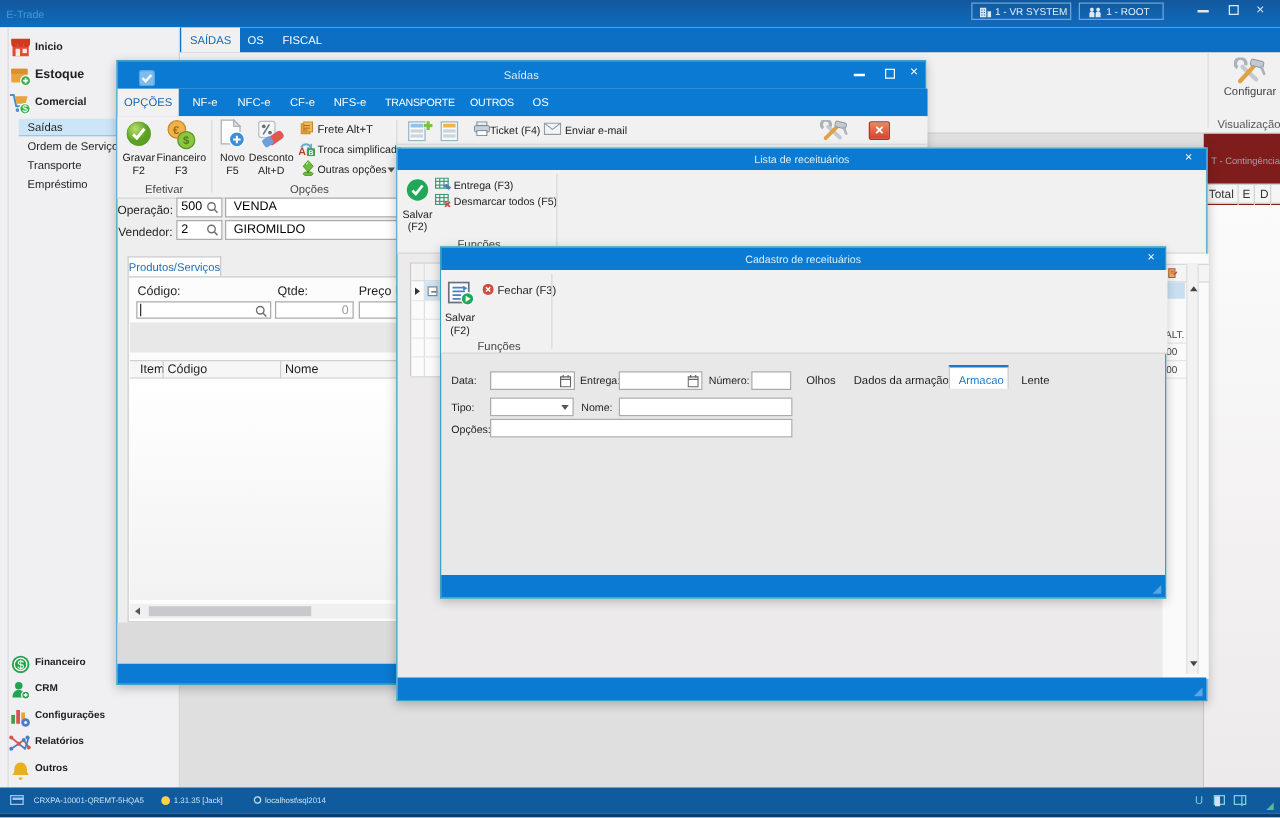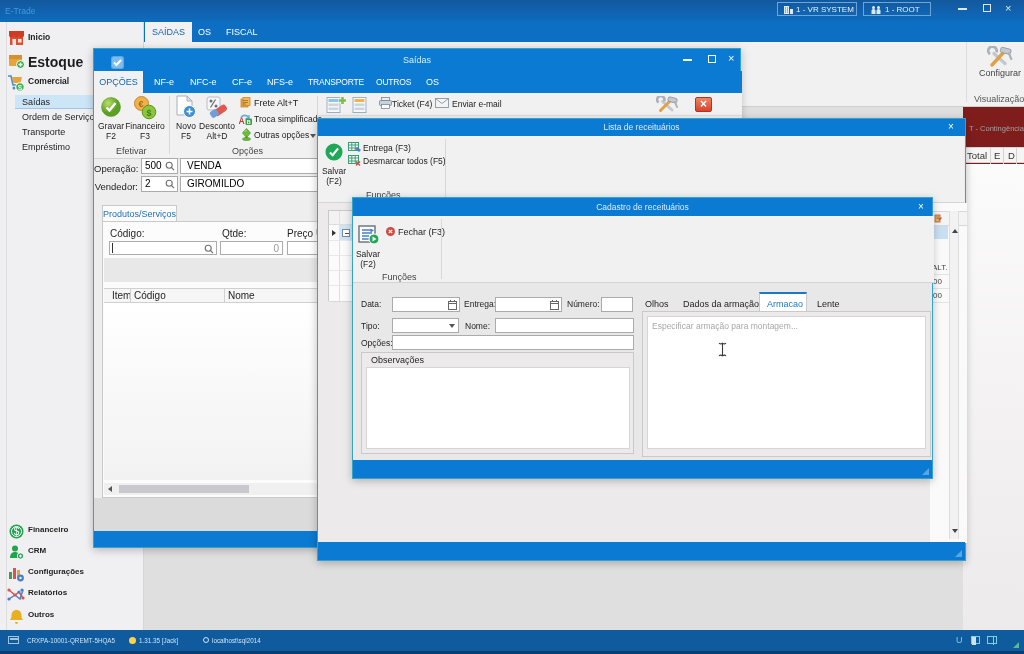--- a/index.html
+++ b/index.html
@@ -87,21 +87,21 @@
     <rect x="10" y="9" width="3.5" height="3.5" fill="#fde8e4"></rect>
   </svg>
   <div class="lbl" style="left:28px;top:10px;font-weight:bold;font-size:8.5px;">Inicio</div>
 
   <svg class="abs" style="left:8px;top:30px" width="17" height="17" viewBox="0 0 17 17">
     <rect x="1" y="3" width="13" height="11" rx="1" fill="#e8a33d"></rect>
     <rect x="1" y="3" width="13" height="4" fill="#d98f2b"></rect>
     <circle cx="12.5" cy="12.5" r="4" fill="#35b04a" stroke="#fff" stroke-width="1"></circle>
     <path d="M12.5 10.5v4M10.5 12.5h4" stroke="#fff" stroke-width="1.4"></path>
   </svg>
-  <div class="lbl" style="left:28px;top:32px;font-weight:bold;font-size:14px;">Estoque</div>
+  <div class="lbl" style="left:28px;top:32px;font-weight:bold;font-size:10px;">Estoque</div>
 
   <svg class="abs" style="left:7px;top:52px" width="18" height="18" viewBox="0 0 18 18">
     <path d="M1 2h3l2 9h8" fill="none" stroke="#4a90c4" stroke-width="1.6"></path>
     <path d="M5 3h10l-1.5 6H6.5z" fill="#e8a33d"></path>
     <circle cx="7" cy="14" r="1.5" fill="#4a90c4"></circle>
     <circle cx="12" cy="14" r="1.5" fill="#4a90c4"></circle>
     <circle cx="13" cy="13" r="4.2" fill="#35b04a" stroke="#fff" stroke-width="1"></circle>
     <text x="13" y="15.8" font-size="8" fill="#fff" text-anchor="middle" font-family="Liberation Sans">$</text>
   </svg>
   <div class="lbl" style="left:28px;top:54px;font-weight:bold;font-size:8.5px;">Comercial</div>
@@ -456,34 +456,22 @@
   <div class="fld" style="left:248px;top:99px;width:32px;height:15px;"></div>
   <div class="lbl" style="left:8px;top:123px;font-size:8.5px;">Tipo:</div>
   <div class="fld" style="left:39px;top:120px;width:67px;height:15px;">
       <span style="position:absolute;right:3px;top:5px;width:0;height:0;border-left:3.5px solid transparent;border-right:3.5px solid transparent;border-top:4px solid #555;"></span>
     </div>
   <div class="lbl" style="left:112px;top:123px;font-size:8.5px;">Nome:</div>
   <div class="fld" style="left:142px;top:120px;width:139px;height:15px;"></div>
   <div class="lbl" style="left:8px;top:140px;font-size:8.5px;">Opções:</div>
   <div class="fld" style="left:39px;top:137px;width:242px;height:15px;"></div>
 
-  <div class="abs" style="left:8px;top:154px;width:273px;height:102px;border:1px solid #c9c9c9;background:#eceaea;">
-    <div class="lbl" style="left:9px;top:2px;font-size:9px;">Observações</div>
-    <div class="abs" style="left:4px;top:14px;width:264px;height:82px;background:#fff;border:1px solid #d5d5d5;"></div>
-  </div>
 
   <div class="lbl" style="left:292px;top:101px;font-size:9px;">Olhos</div>
   <div class="lbl" style="left:330px;top:101px;font-size:9px;">Dados da armação</div>
   <div class="abs" style="left:406px;top:94px;width:48px;height:19px;background:#fff;border:1px solid #c9c9c9;border-bottom:none;border-top:2.5px solid #1b78c8;"></div>
   <div class="lbl" style="left:414px;top:101px;font-size:9px;color:#1b78c8;">Armacao</div>
   <div class="lbl" style="left:464px;top:101px;font-size:9px;">Lente</div>
-  <div class="abs" style="left:289px;top:113px;width:289px;height:146px;border:1px solid #c9c9c9;background:#eceaea;">
-    <div class="abs" style="left:4px;top:4px;width:279px;height:133px;background:#fff;border:1px solid #d5d5d5;">
-      <div class="abs" style="left:4px;top:4px;font-size:8.5px;color:#a8a8a8;">Especificar armação para montagem...</div>
-      <svg style="position:absolute;left:70px;top:25px" width="9" height="15" viewBox="0 0 9 15">
-          <path d="M1 1.2c1.2 1 2.3 1 3.5 0c1.2 1 2.3 1 3.5 0M1 13.8c1.2-1 2.3-1 3.5 0c1.2-1 2.3-1 3.5 0M4.5 1.5v12" stroke="#3a3a3a" stroke-width="1.1" fill="none"></path>
-        </svg>
-    </div>
-  </div>
   <div class="bbar" style="height:18px;">
       <div class="abs" style="right:3px;bottom:3px;width:0;height:0;border-left:7px solid transparent;border-bottom:7px solid #5aa7e0;"></div>
     </div>
 </div>
 
 </body></html>

